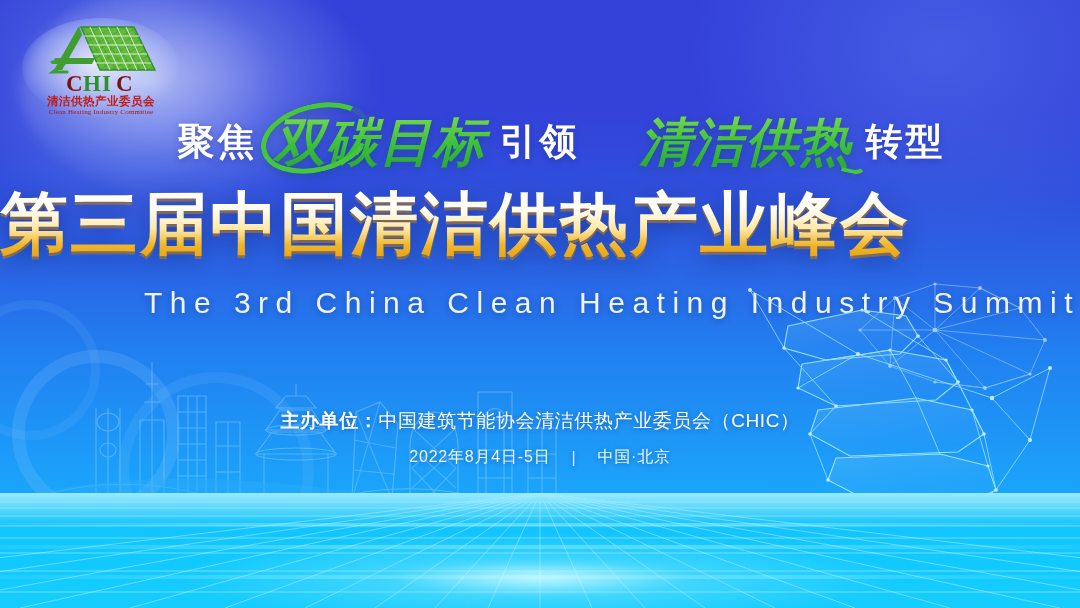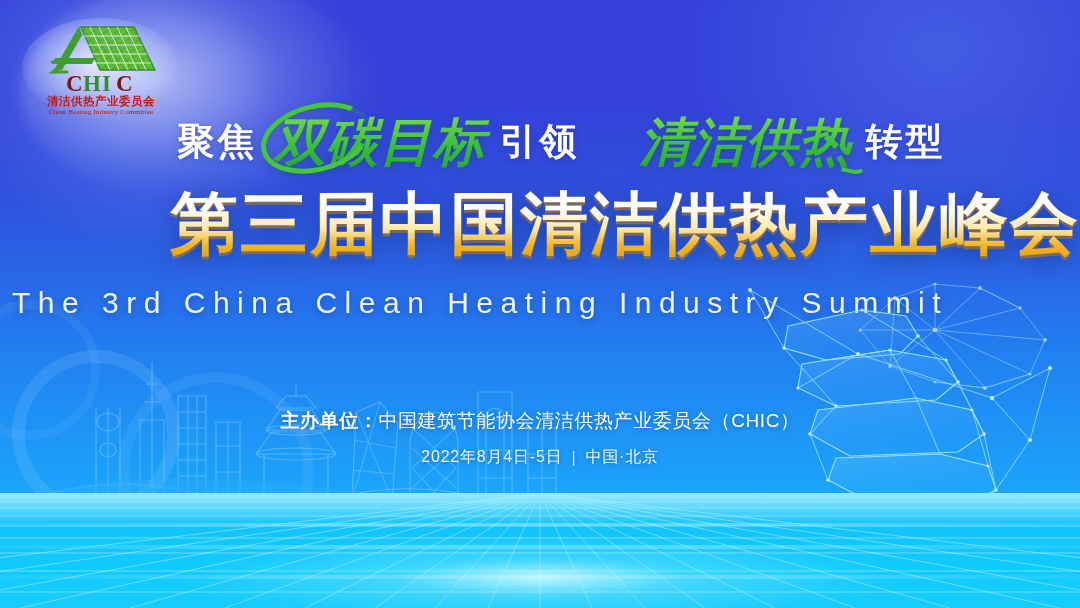--- a/index.html
+++ b/index.html
@@ -81,51 +81,50 @@
   .tg-leaf{
     position:absolute; right:-2px; bottom:-6px; width:26px; height:14px;
     border-bottom:4px solid #46c63d; border-right:4px solid transparent;
     border-radius:0 0 40px 0; transform:rotate(12deg);
   }
   .tg-gap{ display:inline-block; width:44px; }
 
   
   .title-cn{
     position:absolute; left:0; right:0; top:189px;
-    text-align:right; white-space:nowrap;
+    text-align:left; white-space:nowrap;
     font-size:68px; font-weight:900; letter-spacing:2px; line-height:1;
     font-family:"Liberation Sans", sans-serif;
     background:linear-gradient(180deg,#ffffff 0%,#fffdf2 30%,#ffe9a8 58%,#f0b72c 82%,#e8a516 100%);
     -webkit-background-clip:text; background-clip:text; -webkit-text-fill-color:transparent;
     filter:drop-shadow(0 3px 0 rgba(196,126,10,.55)) drop-shadow(0 6px 12px rgba(12,30,100,.45));
-    padding-left:36px;
   }
 
   
   .title-en{
     position:absolute; left:0; right:0; top:286px;
-    text-align:left; white-space:nowrap;
+    text-align:right; white-space:nowrap;
     color:#eef4ff; font-size:30px; font-weight:400; letter-spacing:7.5px;
     text-shadow:0 2px 7px rgba(15,35,110,.40);
     padding-left:12px;
   }
 
   
   .organizer{
     position:absolute; left:0; right:0; top:408px;
     text-align:center; white-space:nowrap;
     color:#ffffff; font-size:19px; letter-spacing:.6px;
     text-shadow:0 1px 5px rgba(10,40,120,.45);
   }
   .organizer .strong{ font-weight:700; }
 
   
   .datebar{
     position:absolute; left:0; right:0; top:447px;
-    display:flex; align-items:center; justify-content:center; gap:9px;
+    display:flex; align-items:center; justify-content:center; gap:21px;
     color:#f2f9ff; font-size:16px; letter-spacing:.8px;
     text-shadow:0 1px 5px rgba(10,45,125,.45);
   }
   .datebar .sep{ color:#d9ecff; font-weight:300; }
 
   
   .skyline{ position:absolute; left:0; bottom:88px; width:560px; height:170px; opacity:.55; }
 
   
   .netart{ position:absolute; right:0; top:250px; width:340px; height:300px; opacity:.95; }

